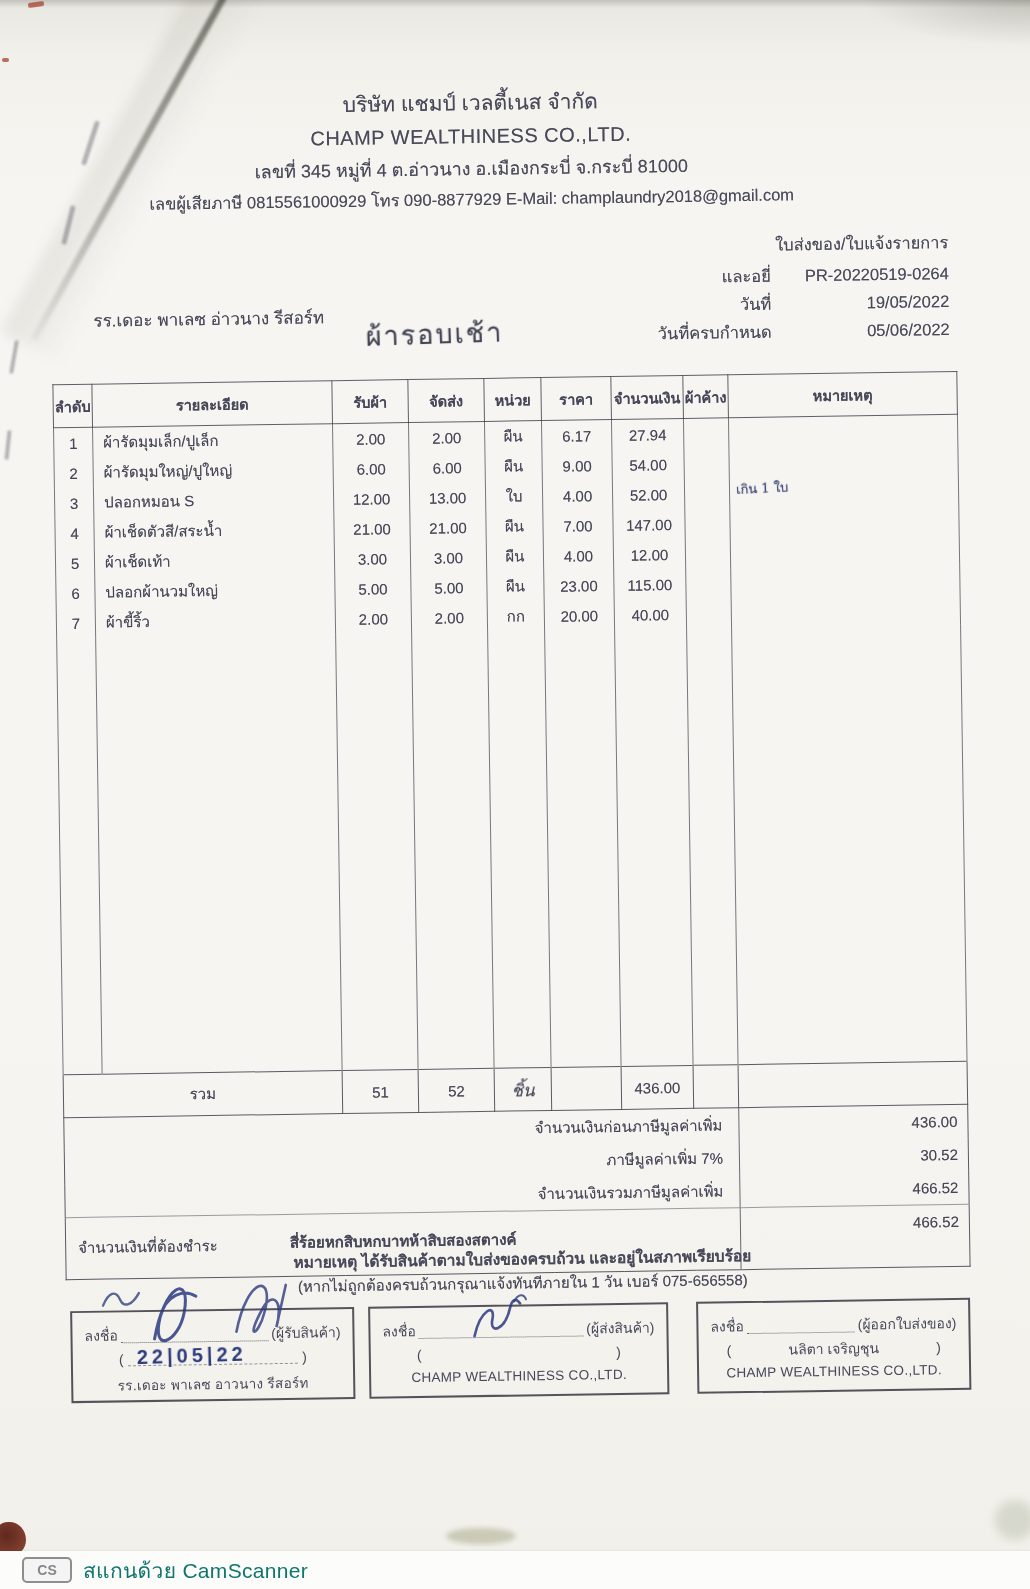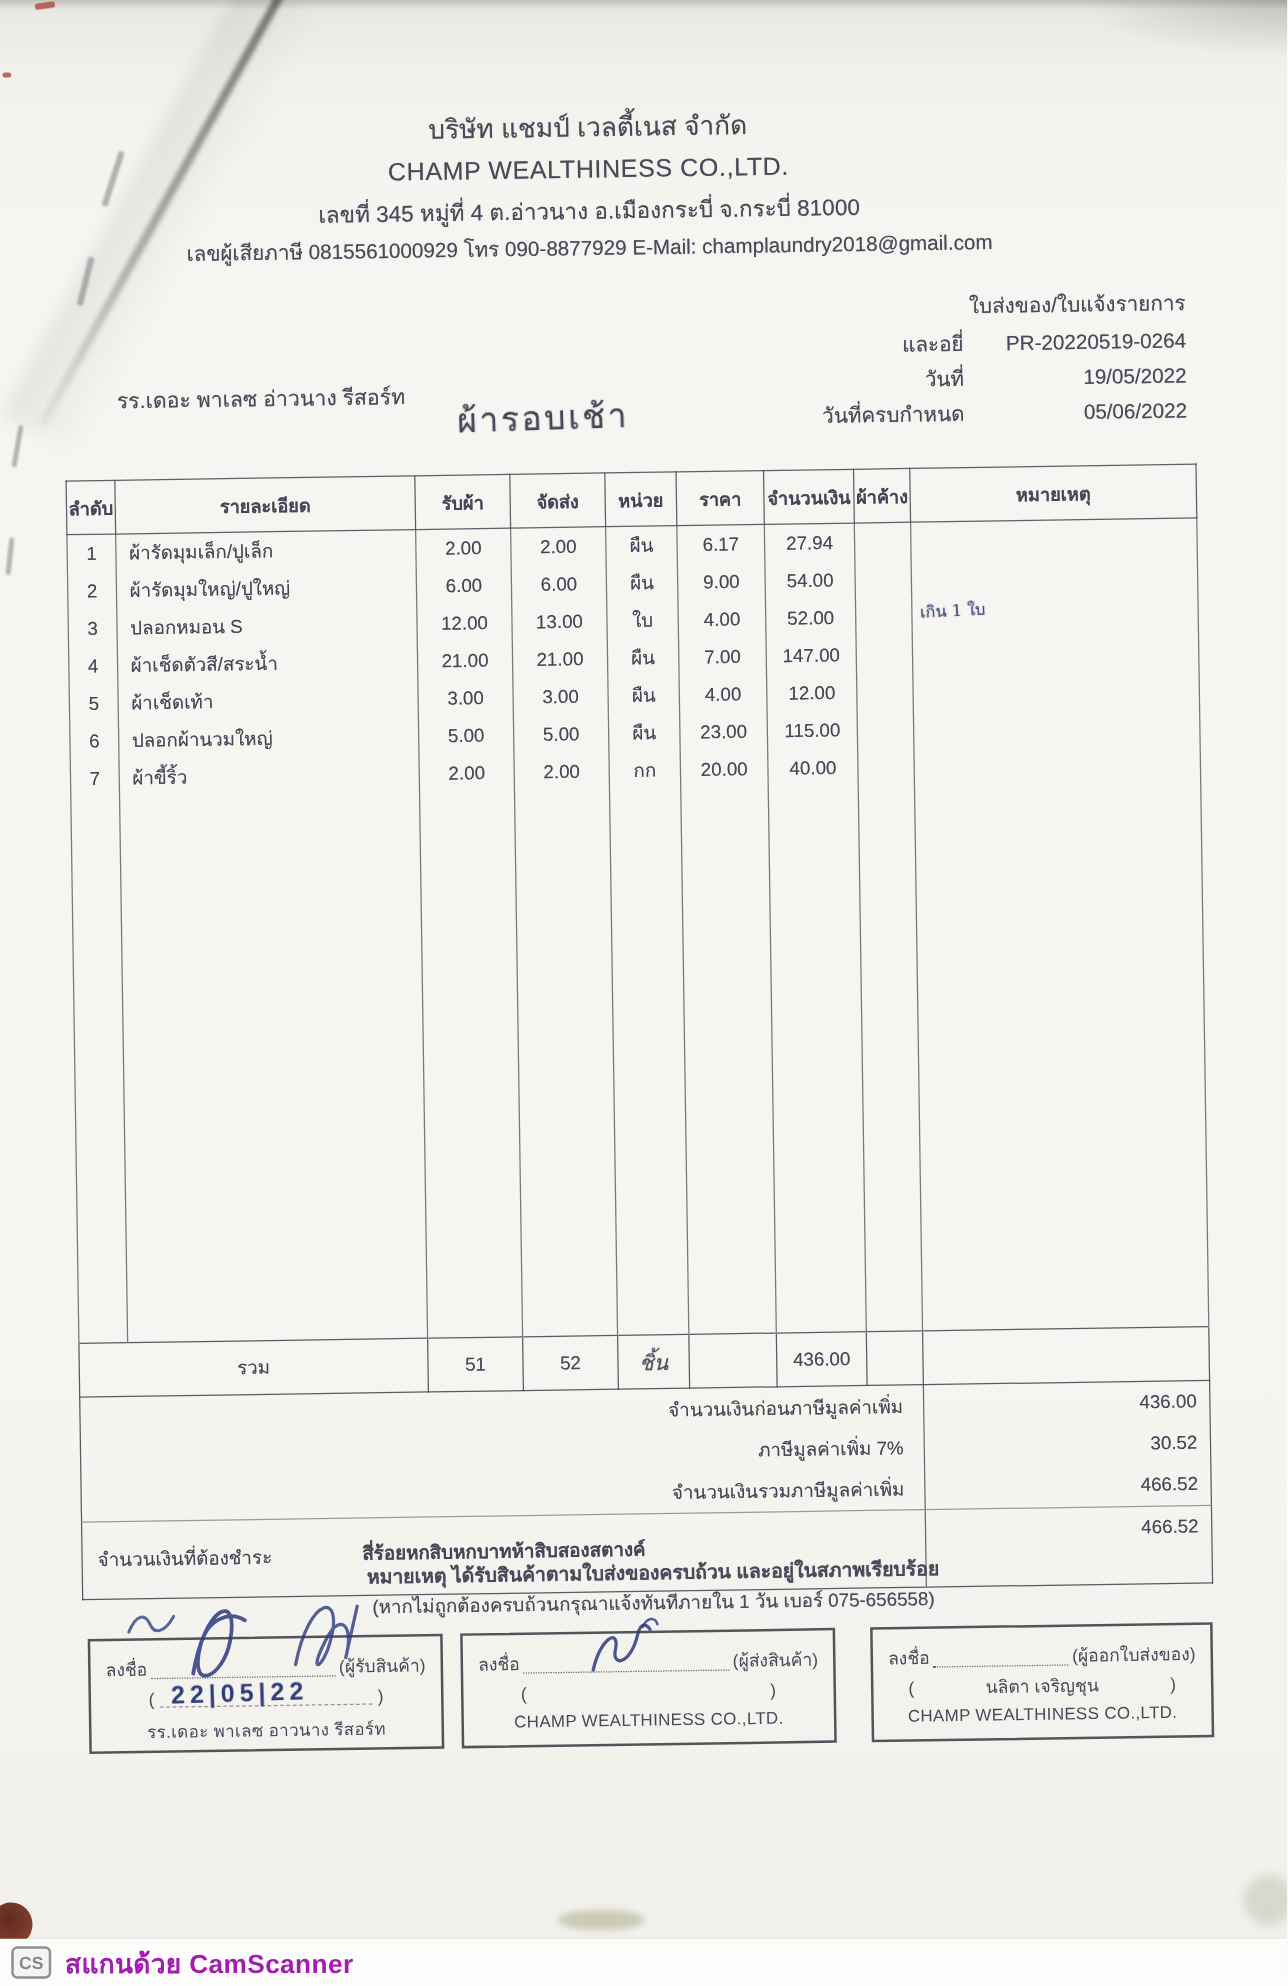--- a/index.html
+++ b/index.html
@@ -89,24 +89,24 @@
   .sig-line2 .gap.dashed{border-bottom:1.5px dashed rgba(70,70,82,.55);height:12px;}
   .sig-org{text-align:center;font-size:13.5px;padding-top:2px;letter-spacing:.3px;}
   .sig2 .sig-line2,.sig1 .sig-line2{padding:0 34px;}
   .sig3 .sig-line2{padding:0 16px;}
   .hand-date{position:absolute;left:128px;top:1340px;font-size:20px;letter-spacing:4px;
     transform:rotate(-1deg);filter:blur(.3px);font-weight:600;}
   .sig-svg{position:absolute;pointer-events:none;}
   
   .scanbar{position:absolute;left:0;bottom:0;width:100%;height:38px;background:#fcfcfb;
     display:flex;align-items:center;box-shadow:0 -1px 2px rgba(0,0,0,.05);}
-  .cs-badge{width:32px;height:26px;margin-left:9px;border:2.5px solid #8e8e8e;border-radius:5px;
+  .cs-badge{width:50px;height:26px;margin-left:22px;border:2.5px solid #8e8e8e;border-radius:5px;
     color:#868686;font-weight:700;font-size:14px;display:flex;align-items:center;justify-content:center;
     background:#f4f4f4;box-sizing:border-box;}
-  .cs-text{margin-left:11px;font-size:21px;color:#a21caf;letter-spacing:.3px;font-weight:bold;}
+  .cs-text{margin-left:11px;font-size:21px;color:#0f766e;letter-spacing:.3px;}
 </style>
 </head>
 <body>
 
 <div class="stage">
 
   <div class="top-band"></div>
   <div class="corner-shade"></div>
   <div class="edge-shadow-wide"></div>
   <div class="edge-shadow"></div>

